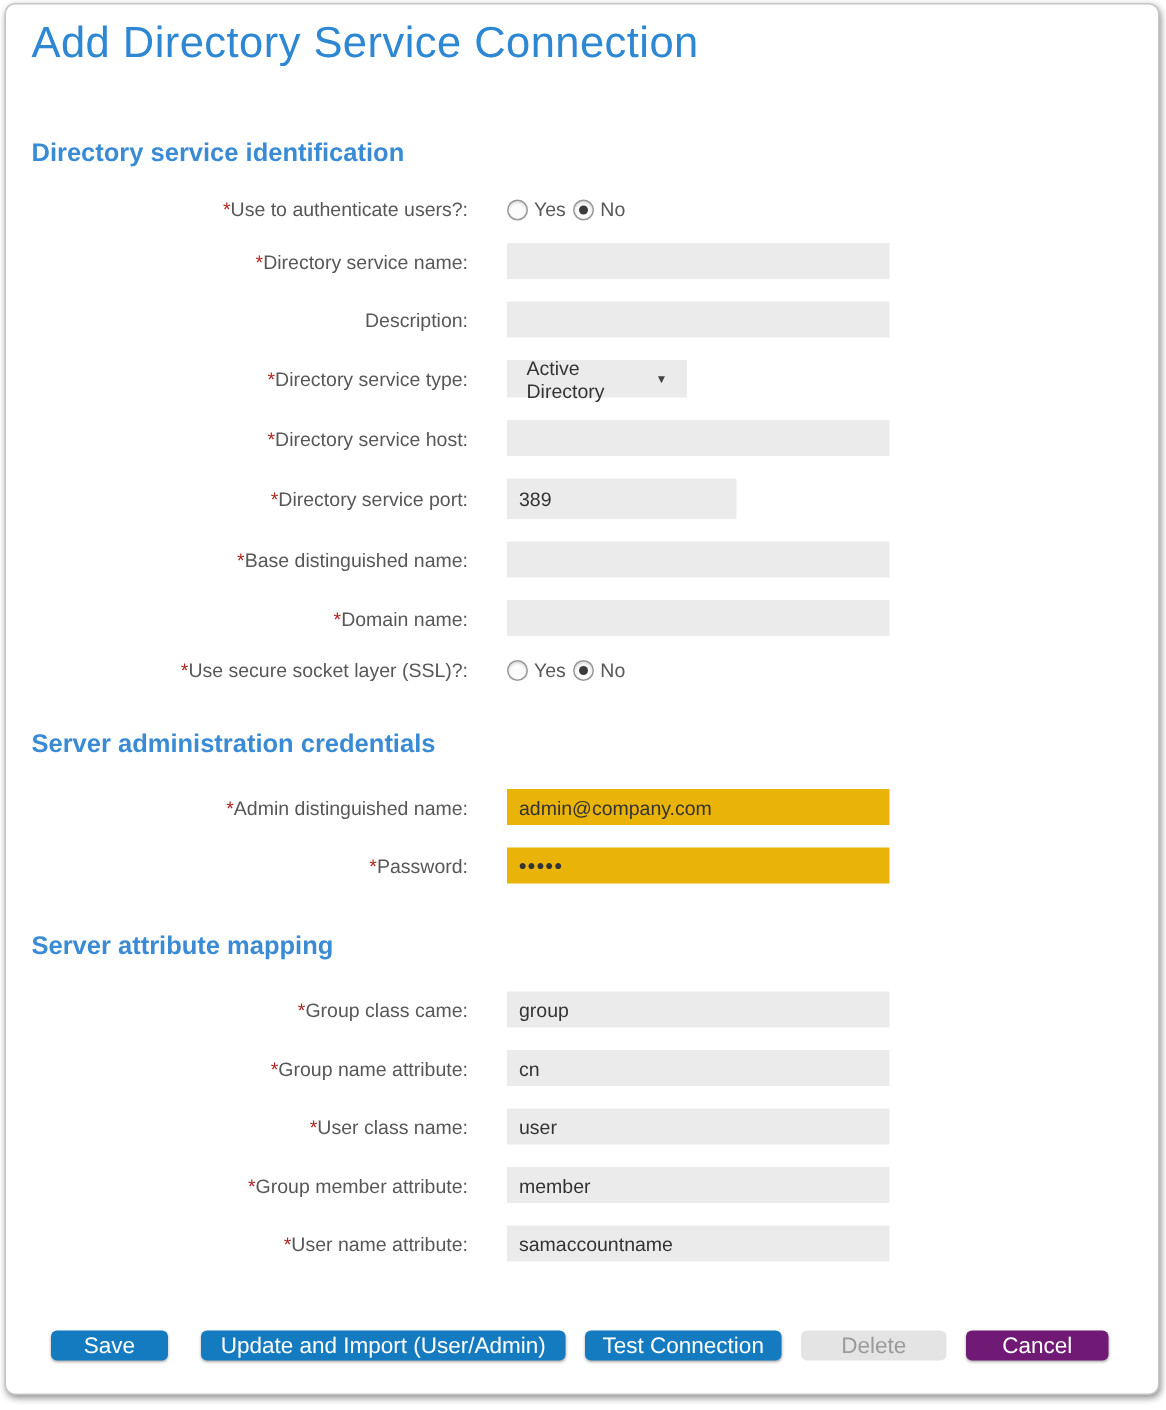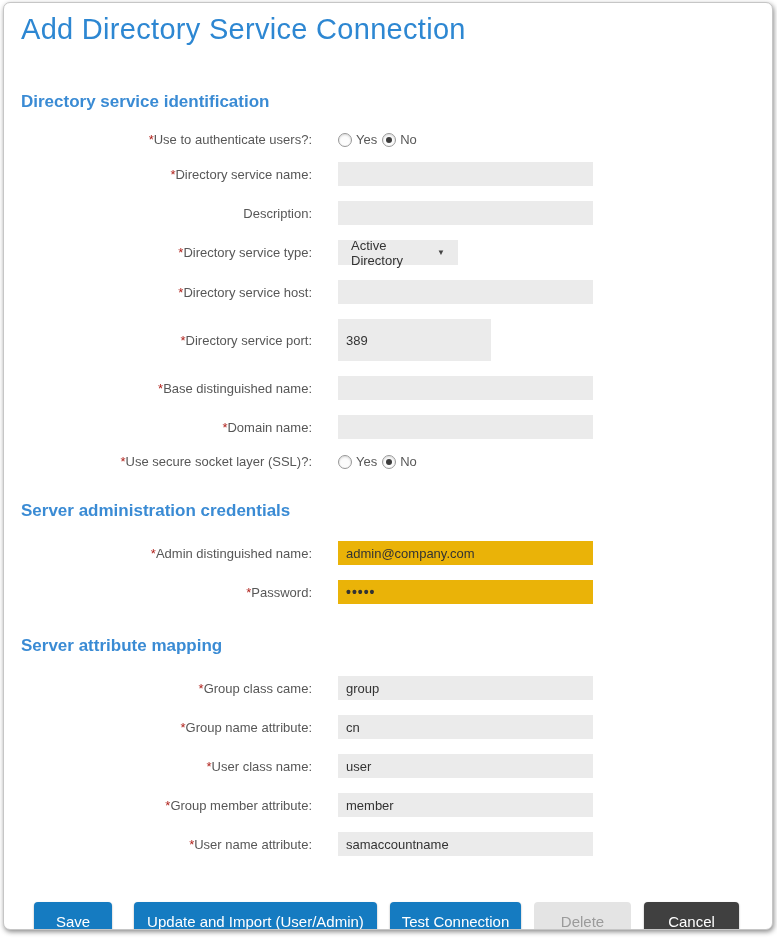--- a/index.html
+++ b/index.html
@@ -22,21 +22,21 @@
   .row { display:flex; align-items:center; margin-bottom:15px; }
   .row.mt3 { margin-top:3px; }
   .lbl { flex:0 0 308px; width:308px; text-align:right; font-size:13px; color:#575757; }
   .req { color:#b0221c; }
   .ctrl { margin-left:26px; display:flex; align-items:center; }
   .txt {
     width:255px; height:24px; border:none; outline:none;
     background:#ebebeb; color:#333; font-family:"Liberation Sans",sans-serif;
     font-size:13px; padding:0 8px;
   }
-  .txt.small { width:153px; height:42px; }
+  .txt.small { width:153px; height:27px; }
   .txt.hl { background:#eab308; }
   .txt.pw { font-weight:bold; letter-spacing:1px; font-size:14px; }
   .select {
     width:120px; height:25px; background:#ebebeb; color:#333;
     display:flex; align-items:center; justify-content:space-between;
     padding:0 13px; font-size:13px; cursor:pointer;
   }
   .select .arrow { font-size:8px; color:#444; margin-left:8px; }
   .radio-group { display:flex; align-items:center; }
   .radio-opt { display:inline-flex; align-items:center; margin-right:5px; font-size:13px; color:#585858; cursor:pointer; }
@@ -44,27 +44,27 @@
     width:14px; height:14px; border-radius:50%; border:1px solid #989898;
     background:#fcfcfc; display:inline-block; margin-right:4px; position:relative;
     box-shadow:inset 0 1px 2px rgba(0,0,0,.15);
   }
   .rc.checked::after {
     content:""; position:absolute; left:3px; top:3px; width:6px; height:6px;
     border-radius:50%; background:#3c3c3c;
   }
   .btns { display:flex; align-items:center; margin:46px 0 0 30px; }
   .btn {
-    height:39px; border:none; border-radius:4px; color:#fff; font-size:15px;
+    height:20px; border:none; border-radius:4px; color:#fff; font-size:15px;
     font-family:"Liberation Sans",sans-serif; display:flex; align-items:center;
     justify-content:center; cursor:pointer; white-space:nowrap;
   }
   .btn.primary { background:#157bc1; box-shadow:0 1px 2px rgba(0,0,0,.35); }
   .btn.disabled { background:#e4e4e4; color:#9b9b9b; cursor:default; box-shadow:none; }
-  .btn.dark { background:#404040; box-shadow:0 1px 2px rgba(0,0,0,.35); }
+  .btn.dark { background:#701a75; box-shadow:0 1px 2px rgba(0,0,0,.35); }
   .w-save { width:78px; }
   .w-update { width:243px; margin-left:22px; }
   .w-test { width:131px; margin-left:13px; }
   .w-delete { width:97px; margin-left:13px; }
   .w-cancel { width:95px; margin-left:13px; }
 </style>
 </head>
 <body>
 
 <div class="card">

